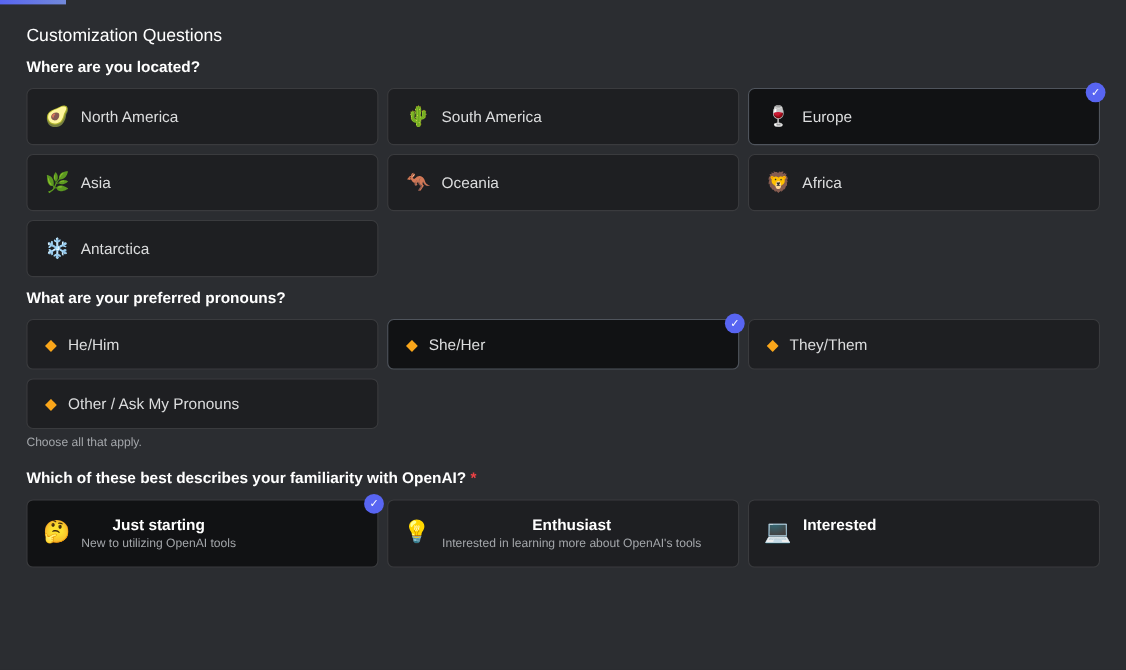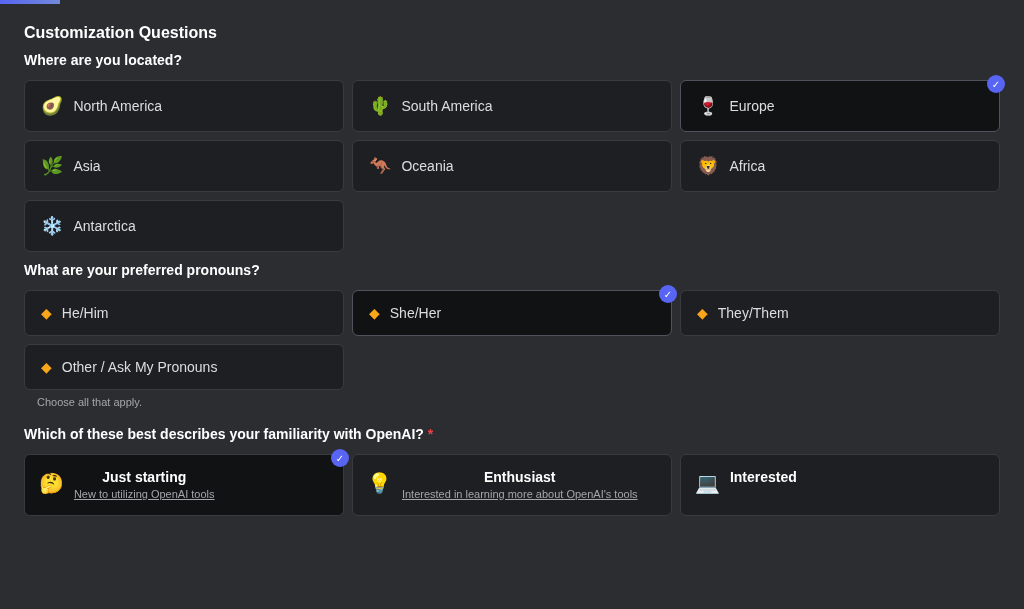--- a/index.html
+++ b/index.html
@@ -17,21 +17,21 @@
       background: linear-gradient(to right, #5865f2, #7289da);
       width: 60px;
     }
 
     .container {
       padding: 20px 24px;
     }
 
     .section-title {
       font-size: 16px;
-      font-weight: 700;
+      font-weight: 400;
       color: #ffffff;
       margin-bottom: 4px;
     }
 
     .section-subtitle {
       font-size: 12px;
       color: #a3a6aa;
       margin-bottom: 20px;
     }
 
@@ -108,21 +108,20 @@
     .role-received strong {
       color: #00b0f4;
       font-weight: 600;
     }
 
     .choose-all {
       font-size: 11px;
       color: #a3a6aa;
       margin-top: 6px;
       margin-bottom: 18px;
-      margin-left: 13px;
     }
 
     .openai-grid {
       display: grid;
       grid-template-columns: repeat(3, 1fr);
       gap: 8px;
     }
 
     .openai-btn {
       background: #1e1f22;
@@ -167,21 +166,20 @@
       font-weight: 700;
       font-size: 14px;
       color: #ffffff;
       margin-bottom: 2px;
     }
 
     .openai-text .desc {
       font-size: 11px;
       color: #a3a6aa;
       line-height: 1.3;
-      text-decoration: underline;
     }
 
     .pronouns-row-2 {
       display: grid;
       grid-template-columns: repeat(3, 1fr);
       gap: 8px;
     }
 
     .pronouns-row-1 {
       display: grid;

